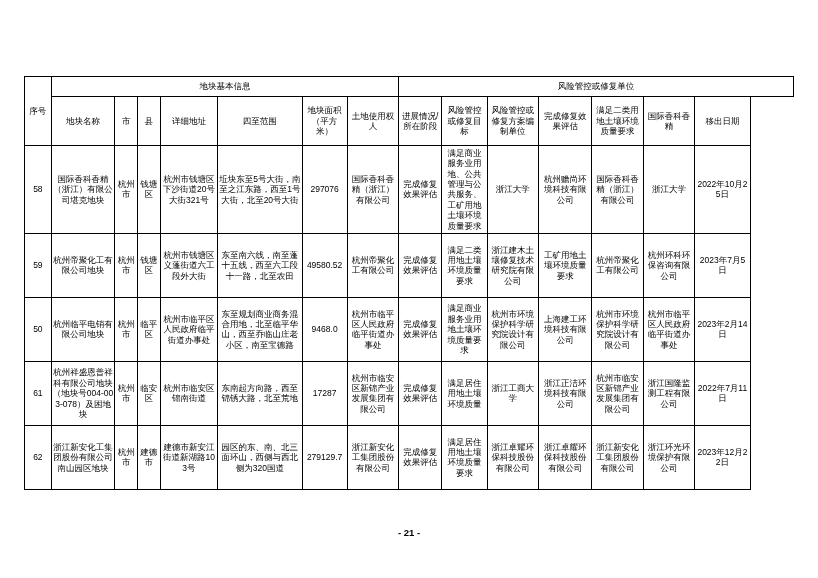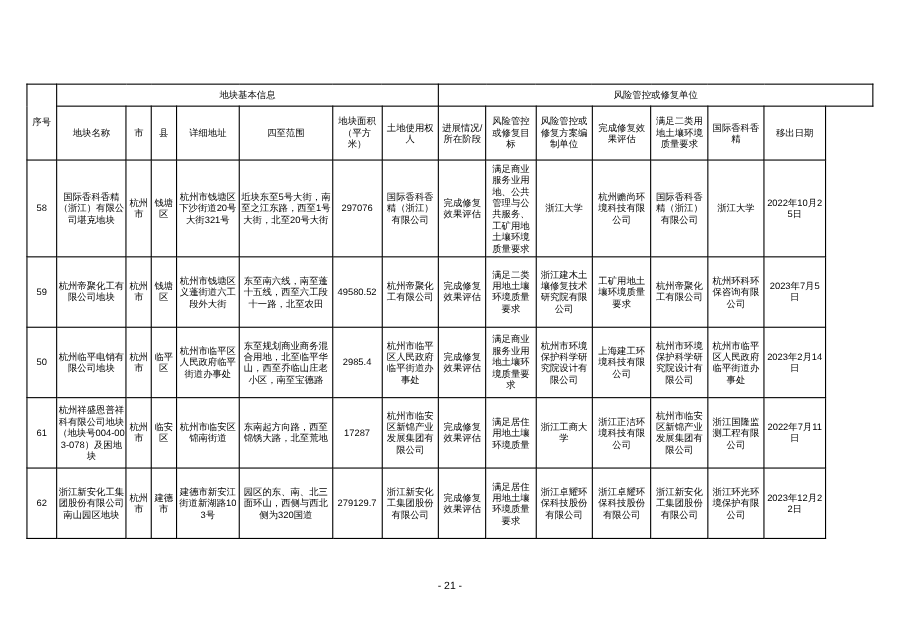--- a/index.html
+++ b/index.html
@@ -60,20 +60,21 @@
     font-size: 10.5px;
   }
   .footer {
     position: absolute;
     left: 0;
     top: 527px;
     width: 818px;
     text-align: center;
     font-size: 9.5px;
     color: #000;
+    font-weight: bold;
   }
   
   col.c0 { width: 26px; }
   col.c1 { width: 62px; }
   col.c2 { width: 22px; }
   col.c3 { width: 22px; }
   col.c4 { width: 56px; }
   col.c5 { width: 82px; }
   col.c6 { width: 44px; }
   col.c7 { width: 50px; }
@@ -168,21 +169,21 @@
           <td>杭州环科环保咨询有限公司</td>
           <td>2023年7月5日</td>
         </tr>
         <tr class="cell-tall">
           <td class="row-num">50</td>
           <td>杭州临平电销有限公司地块</td>
           <td>杭州市</td>
           <td>临平区</td>
           <td>杭州市临平区人民政府临平街道办事处</td>
           <td>东至规划商业商务混合用地，北至临平华山，西至乔临山庄老小区，南至宝德路</td>
-          <td>2985.4</td>
+          <td>9468.0</td>
           <td>杭州市临平区人民政府临平街道办事处</td>
           <td>完成修复效果评估</td>
           <td>满足商业服务业用地土壤环境质量要求</td>
           <td>杭州市环境保护科学研究院设计有限公司</td>
           <td>上海建工环境科技有限公司</td>
           <td>杭州市环境保护科学研究院设计有限公司</td>
           <td>杭州市临平区人民政府临平街道办事处</td>
           <td>2023年2月14日</td>
         </tr>
         <tr class="cell-tall">

